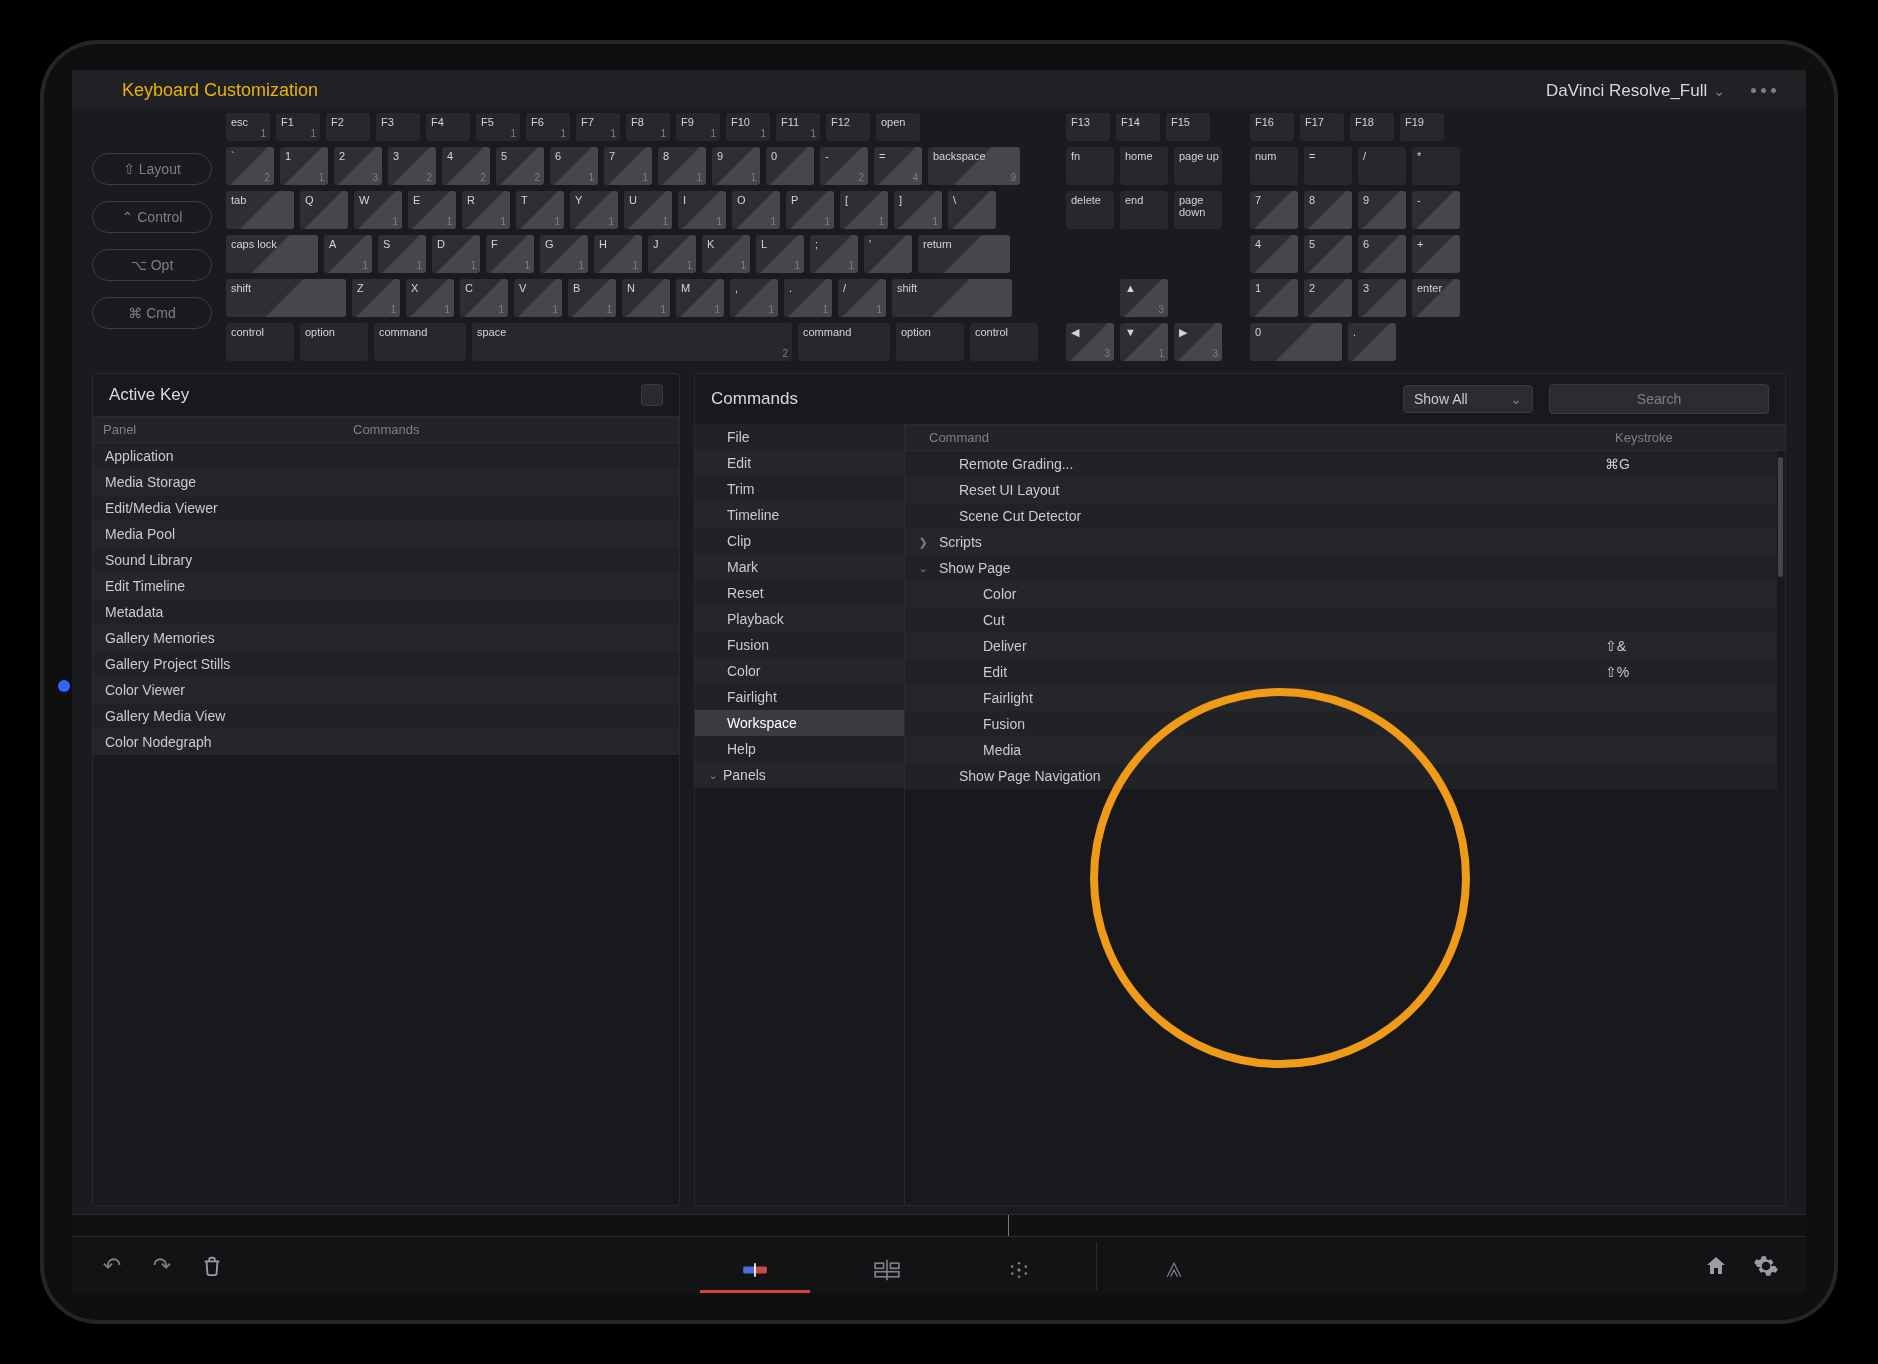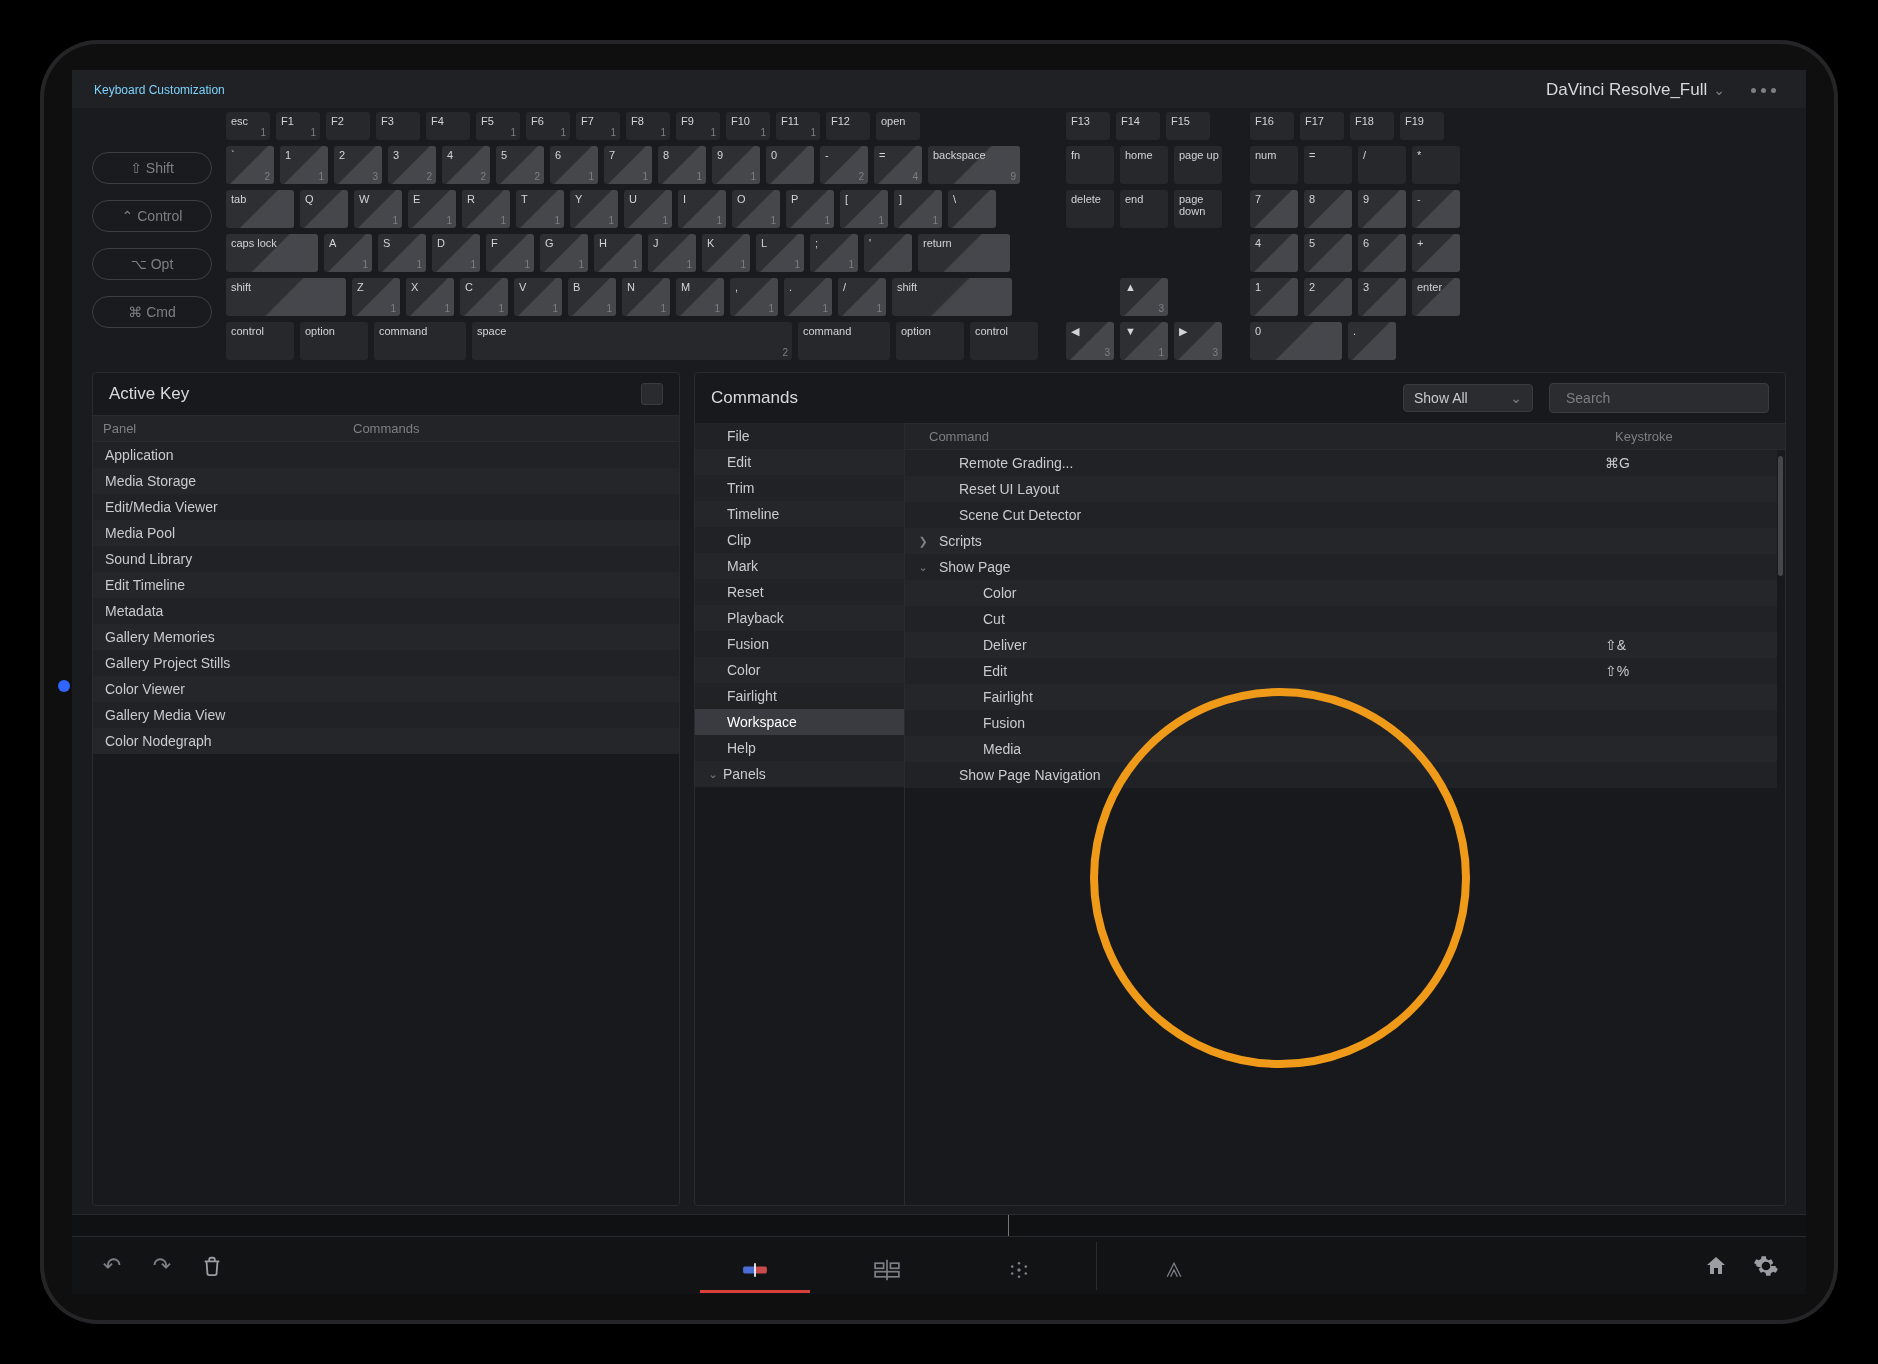--- a/index.html
+++ b/index.html
@@ -56,21 +56,21 @@
   }
 
   
   .header {
     display: flex;
     align-items: center;
     justify-content: space-between;
     padding: 10px 22px 8px 22px;
     background: #202125;
   }
-  .header-title { font-size: 12px; color: #7dd3fc; }
+  .header-title { font-size: 18px; color: #eab308; margin-left: 28px; }
   .header-right { display: flex; align-items: center; gap: 18px; }
   .preset { display: flex; align-items: center; gap: 6px; color: #d7d8db; font-size: 17px; cursor: pointer;}
   .chev { font-size: 14px; color: var(--text-dim); }
   .dots { display: flex; gap: 5px; padding: 6px 8px;}
   .dots span { width: 5px; height: 5px; border-radius: 50%; background: var(--text-dim);}
 
   
   .main {
     display: flex;
     flex-direction: column;
@@ -189,24 +189,25 @@
     cursor: pointer;
     color: var(--text);
     font-size: 14px;
     min-width: 130px;
     justify-content: space-between;
   }
   .search-box {
     background: #2b2c30;
     border: 1px solid #3a3b40;
     border-radius: 4px;
-    padding: 6px 16px;
+    padding: 6px 8px;
     color: var(--text-dim);
     font-size: 14px;
     min-width: 220px;
+    text-align: center;
   }
   .sq-check {
     width: 22px; height: 22px;
     border: 1px solid #3a3b40;
     background: #2a2b2f;
     border-radius: 3px;
     margin-left: auto;
   }
 
   .col-headers {
@@ -350,21 +351,21 @@
             <span></span>
             <span></span>
         </div>
       </div>
     </div>
 
     <div class="main">
 
       <div class="kb-area">
         <div class="modifiers">
-          <div class="mod-btn">⇧ Shift</div>
+          <div class="mod-btn">⇧ Layout</div>
           <div class="mod-btn">⌃ Control</div>
           <div class="mod-btn">⌥ Opt</div>
           <div class="mod-btn">⌘ Cmd</div>
         </div>
 
         <div class="keyboard">
           <div class="main-block" id="main-block">
               <div class="kb-row">
                 <div class="key small plain dark">
                   <span class="glyph">esc</span>

